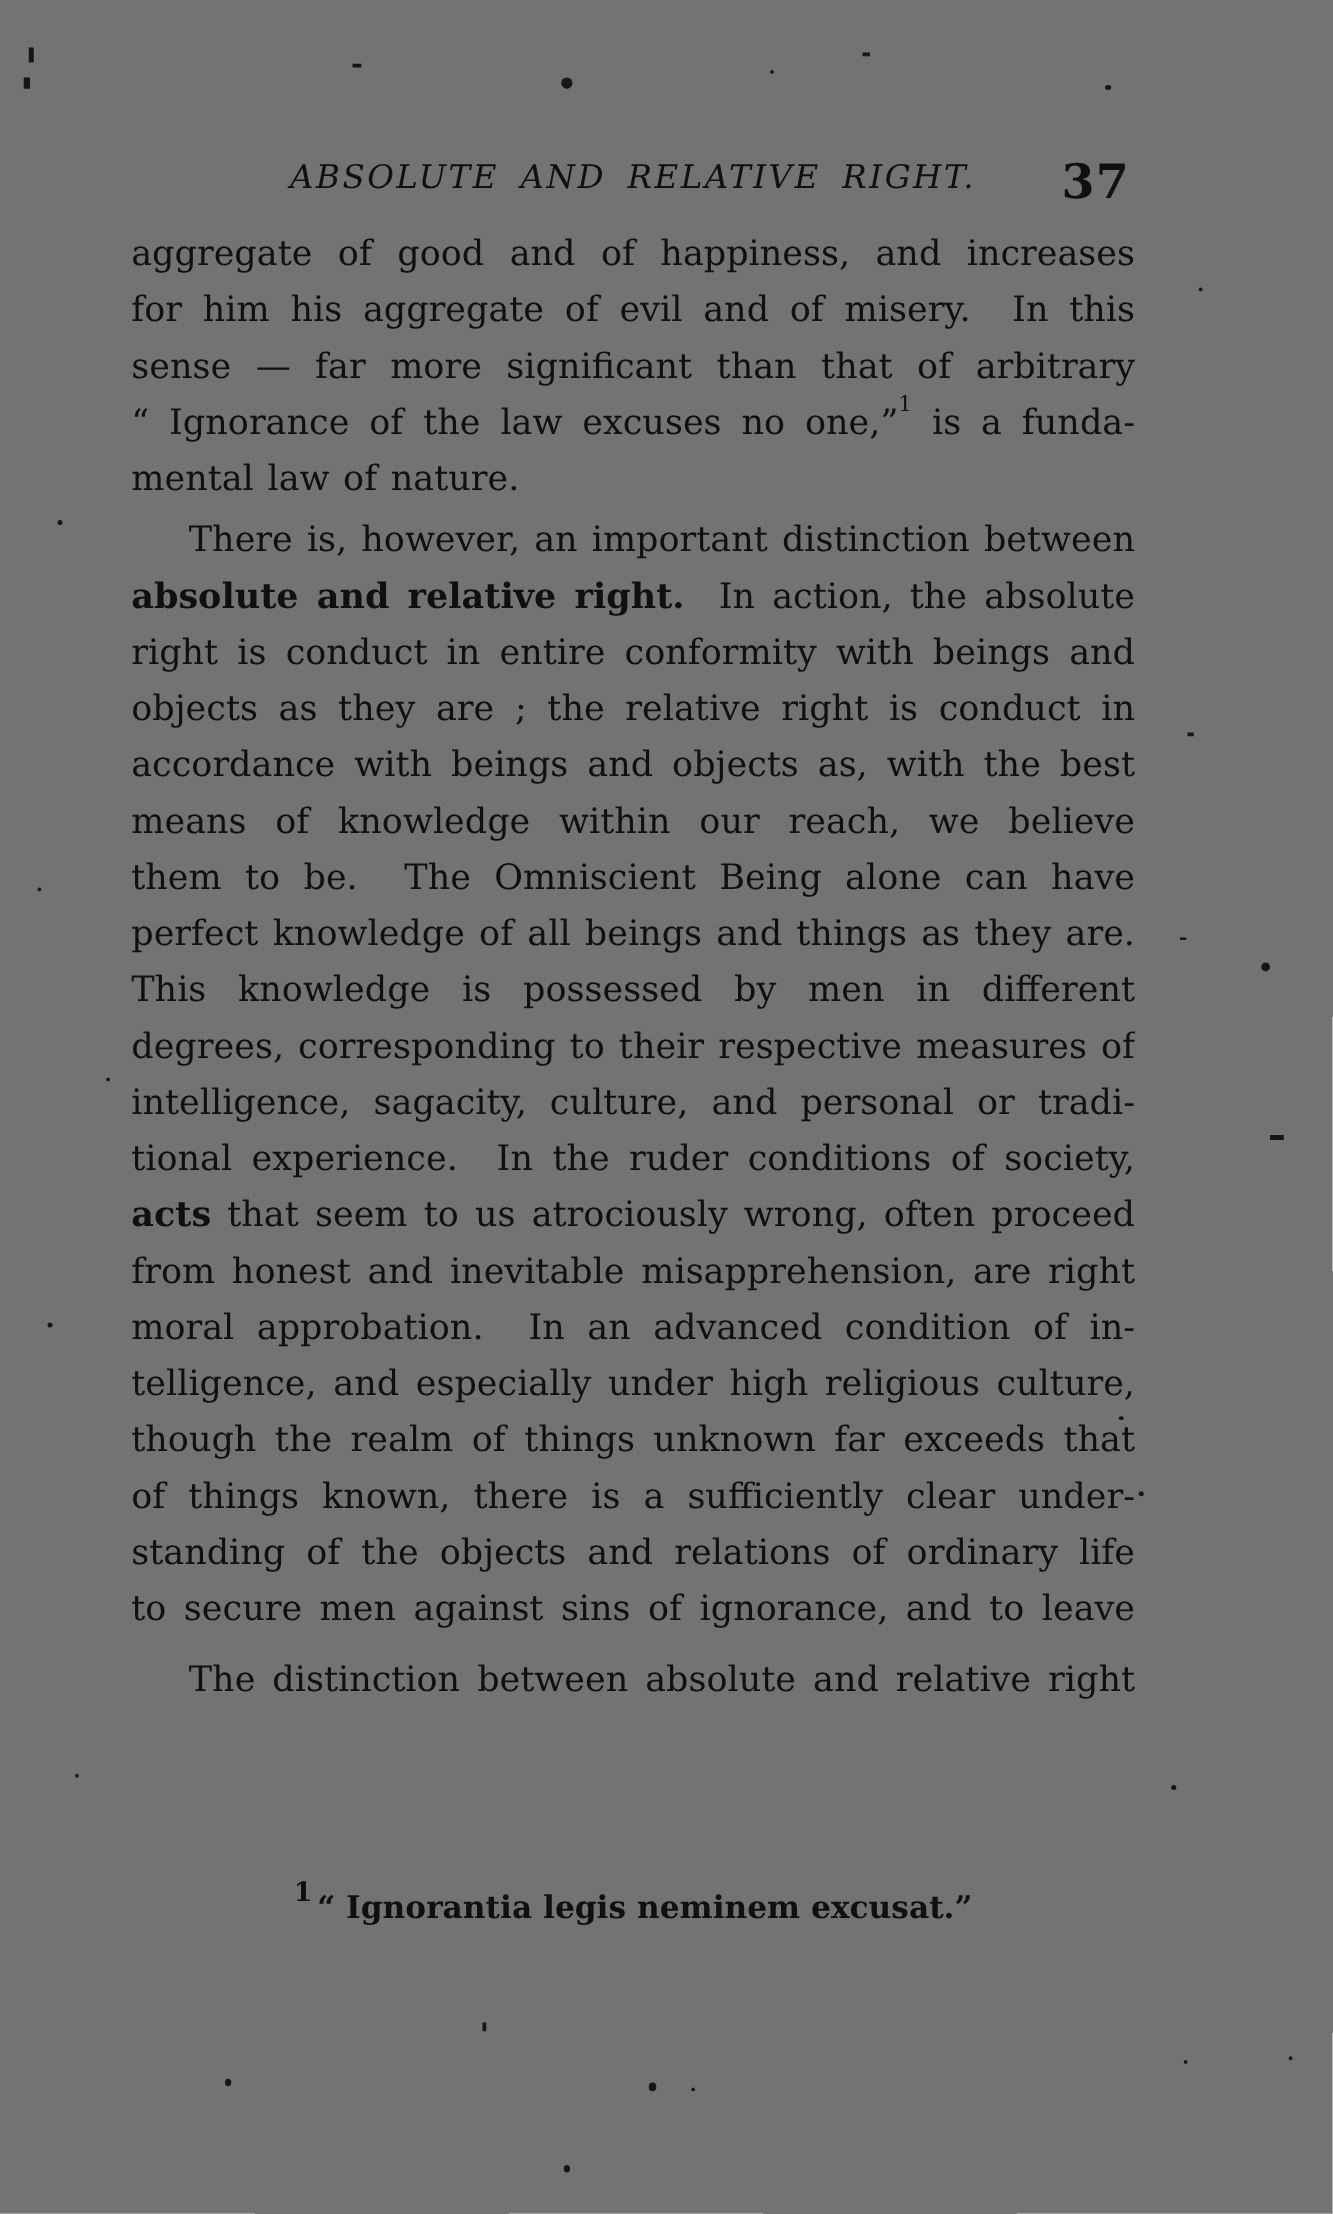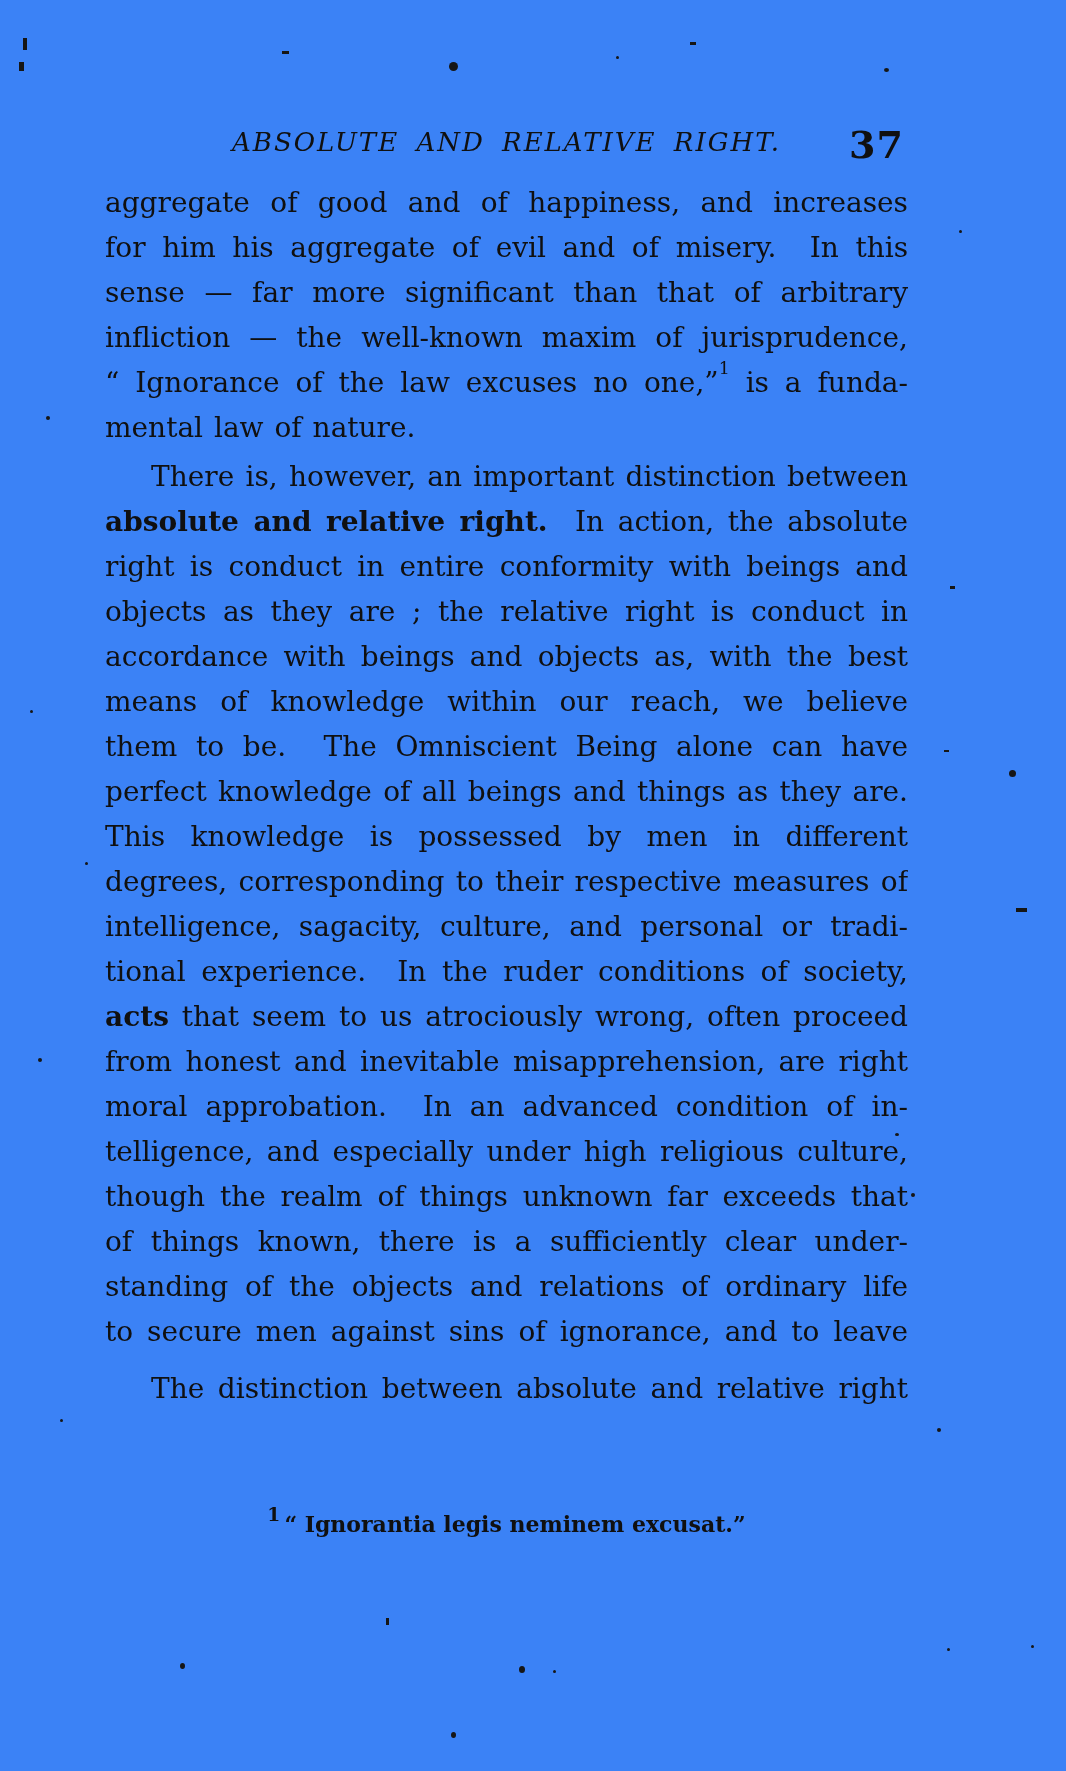--- a/index.html
+++ b/index.html
@@ -1,19 +1,19 @@
 <!DOCTYPE html>
 <html><head>
 <meta charset="utf-8">
 <style>
   html,body{margin:0;padding:0;background:#e8e8e8;}
   .page{
     position:relative;
     width:1066px;height:1771px;
-    background:#3b82f6;
+    background:#737373;
     font-family:"DejaVu Serif","Liberation Serif",serif;
     color:#101010;
     overflow:hidden;
     margin:0 auto;
   }
   .running-head{
     position:absolute;top:126px;left:105px;width:803px;height:42px;
     line-height:1;
   }
   .running-title{
@@ -33,41 +33,40 @@
   }
   .line{height:45px;overflow:hidden;}
   .line.j{text-align:justify;text-align-last:justify;}
   .line.j::after{content:"";display:inline-block;width:100%;height:0;}
   .line.indent{text-indent:46px;margin-top:12px;}
   .line.para{margin-top:4px;}
   .b{font-weight:bold;}
   .body-text sup{font-size:0.62em;line-height:0;position:relative;top:-0.45em;}
   .footnote{
     position:absolute;top:1506px;left:105px;width:803px;
-    text-align:center;font-size:22px;font-weight:bold;line-height:1.2;
+    text-align:center;font-size:25px;font-weight:bold;line-height:1.2;
   }
   .footnote sup{font-size:0.85em;position:relative;top:-0.18em;margin-right:4px;}
   .speck{position:absolute;background:#161616;}
   .speck.r{border-radius:50%;}
 </style>
 </head>
 <body>
 
 <div class="page">
 
   <div class="running-head">
     <span class="running-title">ABSOLUTE AND RELATIVE RIGHT.</span>
     <span class="page-number">37</span>
   </div>
 
   <div class="body-text" id="body-text">
       <div class="line j"><span>aggregate of good and of happiness, and increases</span></div>
       <div class="line j"><span>for him his aggregate of evil and of misery.&nbsp; In this</span></div>
       <div class="line j"><span>sense — far more significant than that of arbitrary</span></div>
-      <div class="line j"><span>infliction — the well-known maxim of jurisprudence,</span></div>
       <div class="line j"><span>“ Ignorance of the law excuses no one,”</span><sup>1</sup><span> is a funda-</span></div>
       <div class="line"><span>mental law of nature.</span></div>
       <div class="line j indent para"><span>There is, however, an important distinction between</span></div>
       <div class="line j"><span class="b">absolute and relative right.</span><span>&nbsp; In action, the absolute</span></div>
       <div class="line j"><span>right is conduct in entire conformity with beings and</span></div>
       <div class="line j"><span>objects as they are ; the relative right is conduct in</span></div>
       <div class="line j"><span>accordance with beings and objects as, with the best</span></div>
       <div class="line j"><span>means of knowledge within our reach, we believe</span></div>
       <div class="line j"><span>them to be.&nbsp; The Omniscient Being alone can have</span></div>
       <div class="line j"><span>perfect knowledge of all beings and things as they are.</span></div>

